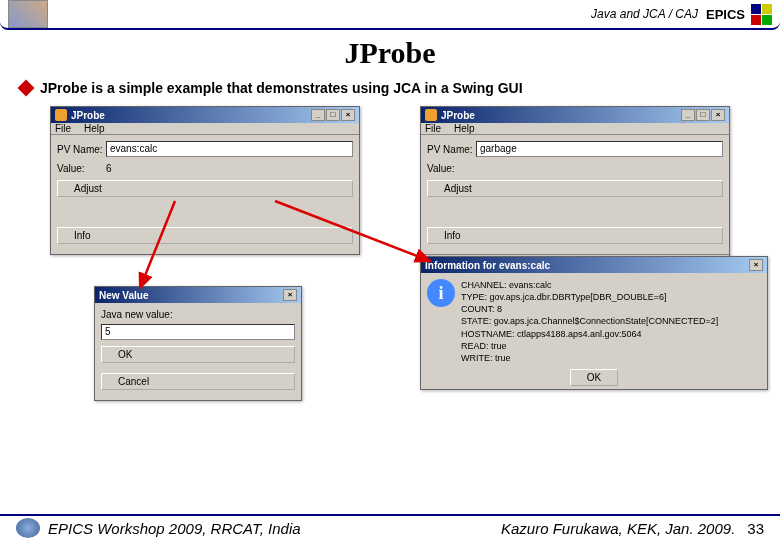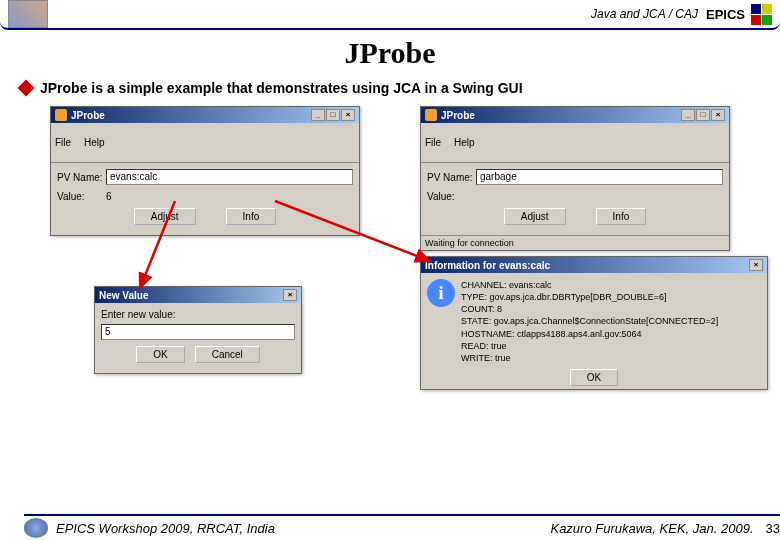--- a/index.html
+++ b/index.html
@@ -21,39 +21,39 @@
   .bullet-diamond { width: 12px; height: 12px; background: #cc0000; transform: rotate(45deg); margin-right: 8px; flex-shrink: 0; }
   .bullet-text { font-size: 14px; font-weight: bold; }
   
   .canvas { position: relative; width: 100%; height: 360px; }
   
   .win { position: absolute; background: #d4d0c8; border: 1px solid #666; box-shadow: 1px 1px 3px rgba(0,0,0,.3); font-size: 10px; }
   .titlebar { background: linear-gradient(to right,#0a246a,#a6caf0); color: #fff; padding: 2px 4px; display: flex; align-items: center; font-size: 10px; font-weight: bold; }
   .titlebar .ticon { width: 12px; height: 12px; background: #f0a030; margin-right: 4px; border-radius: 2px; }
   .titlebar .tspacer { flex: 1; }
   .tbtn { width: 14px; height: 12px; background: #d4d0c8; border: 1px solid #888; margin-left: 1px; font-size: 8px; line-height: 10px; text-align: center; color: #000; }
-  .menubar { background: #d4d0c8; padding: 14px 4px; font-size: 10px; border-bottom: 1px solid #888; }
+  .menubar { background: #d4d0c8; padding: 0 4px; font-size: 10px; border-bottom: 1px solid #888; }
   .menubar span { margin-right: 10px; }
   .win-body { padding: 6px; }
   .form-row { display: flex; align-items: center; margin-bottom: 6px; }
   .form-label { width: 49px; font-size: 10px; }
   .form-input { flex: 1; background: #fff; border: 1px inset #888; padding: 1px 3px; font-size: 10px; height: 16px; }
   .form-value { font-size: 10px; }
-  .btn-row { display: flex; justify-content: center; gap: 30px; margin: 4px 0; }
+  .btn-row { display: flex; justify-content: center; gap: 30px; margin: 4px 0; flex-direction: column; }
   .wbtn { background: #d4d0c8; border: 1px outset #fff; padding: 2px 16px; font-size: 10px; }
   .statusbar { border-top: 1px solid #888; padding: 2px 4px; font-size: 9px; background: #d4d0c8; }
   
   .info-body { display: flex; padding: 6px; gap: 6px; }
   .info-icon { width: 28px; height: 28px; border-radius: 50%; background: #4488ff; color: #fff; font-weight: bold; font-size: 18px; text-align: center; line-height: 28px; font-family: serif; flex-shrink:0; }
   .info-lines { font-size: 9px; line-height: 1.35; }
   .info-btnrow { text-align: center; padding: 2px 0 6px; }
   
   .arrow { position: absolute; pointer-events: none; }
   
-  .footer { position: absolute; bottom: 0; left: 0; right: 0; border-top: 2px solid #000080; height: 26px; display: flex; align-items: center; padding: 0 0; font-size: 13px; font-style: italic; margin-left: 24px; }
+  .footer { position: absolute; bottom: 0; left: 0; right: 0; border-top: 2px solid #000080; height: 26px; display: flex; align-items: center; padding: 0 16px; font-size: 15px; font-style: italic; }
   .footer-logo { width: 24px; height: 20px; border-radius: 50%; background: radial-gradient(circle,#88aadd,#446699); margin-right: 8px; }
   .footer-spacer { flex: 1; }
   .footer-num { font-style: normal; margin-left: 12px; }
 </style>
 </head>
 <body>
 
 <div class="header">
   <div class="header-logo"></div>
   <div class="header-spacer"></div>
@@ -135,21 +135,21 @@
     <div class="statusbar">Waiting for connection</div>
   </div>
 
   <div class="win" style="left:94px; top:180px; width:208px;">
     <div class="titlebar">
       <span>New Value</span>
       <div class="tspacer"></div>
       <div class="tbtn">×</div>
     </div>
     <div class="win-body">
-      <div style="font-size:10px; margin-bottom:4px;">Enter new value:</div>
+      <div style="font-size:10px; margin-bottom:4px;">Java new value:</div>
       <div class="form-input" style="width:100%; margin-bottom:6px;">5</div>
       <div class="btn-row" style="gap:10px;">
         <div class="wbtn">OK</div>
         <div class="wbtn">Cancel</div>
       </div>
     </div>
   </div>
 
   <div class="win" style="left:420px; top:150px; width:348px;">
     <div class="titlebar">

